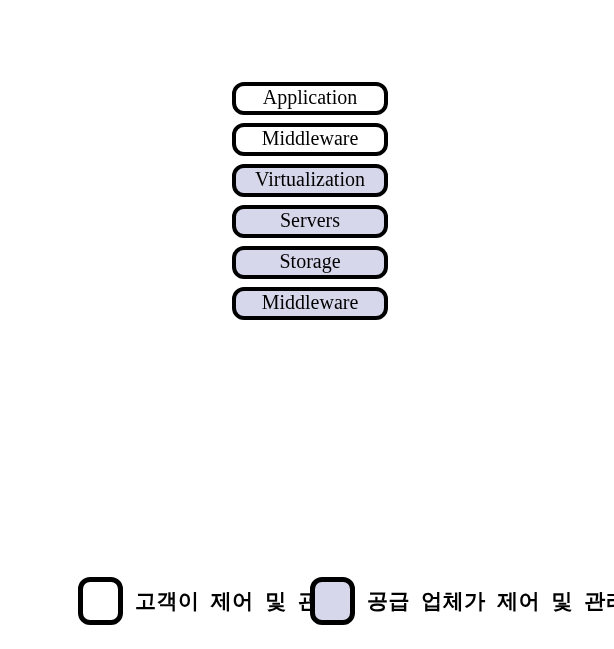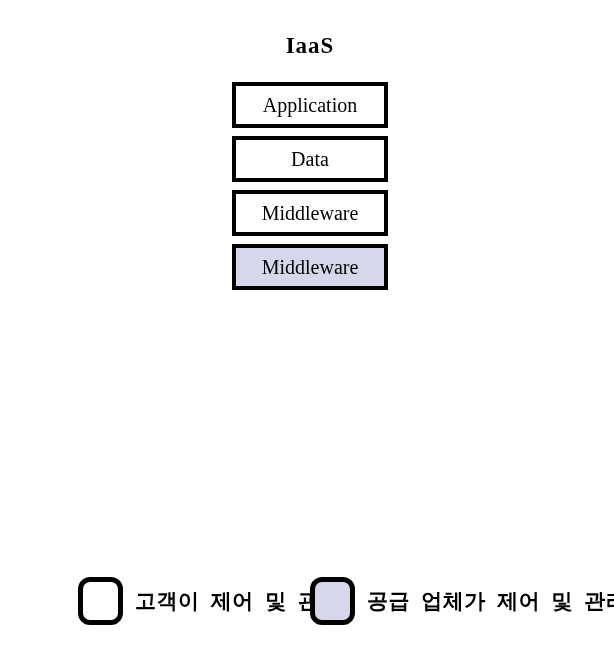--- a/index.html
+++ b/index.html
@@ -30,26 +30,25 @@
     position: absolute;
     top: 82px;
     left: 232px;
     width: 156px;
     display: flex;
     flex-direction: column;
     gap: 8px;
   }
   .layer {
     box-sizing: border-box;
-    height: 46px;
+    height: 33px;
     border: 4px solid var(--border, #000000);
-    border-radius: 0;
+    border-radius: 12px;
     background: var(--customer-fill, #ffffff);
     display: flex;
-    align-items: center;
     justify-content: center;
     font-size: 20px;
   }
   .layer.provider {
     background: var(--provider-fill, #d7d7ec);
   }
   .legend {
     position: absolute;
     top: 577px;
     left: 0;
@@ -84,32 +83,37 @@
     font-size: 21px;
     white-space: nowrap;
     word-spacing: 5px;
     letter-spacing: 0.5px;
   }
 </style>
 </head>
 <body>
 
 <div class="canvas">
-  <div class="diagram-title">IaaS</div>
 
   <div class="stack">
 
   <div class="layer customer">
         <span>Application</span>
       </div>
       <div class="layer customer">
-        <span>Data</span>
+        <span>Middleware</span>
       </div>
-      <div class="layer customer">
-        <span>Middleware</span>
+      <div class="layer provider">
+        <span>Virtualization</span>
+      </div>
+      <div class="layer provider">
+        <span>Servers</span>
+      </div>
+      <div class="layer provider">
+        <span>Storage</span>
       </div>
       <div class="layer provider">
         <span>Middleware</span>
       </div>
     </div>
 
   <div class="legend">
 
   <div class="legend-item first">
         <span class="swatch customer"></span>

